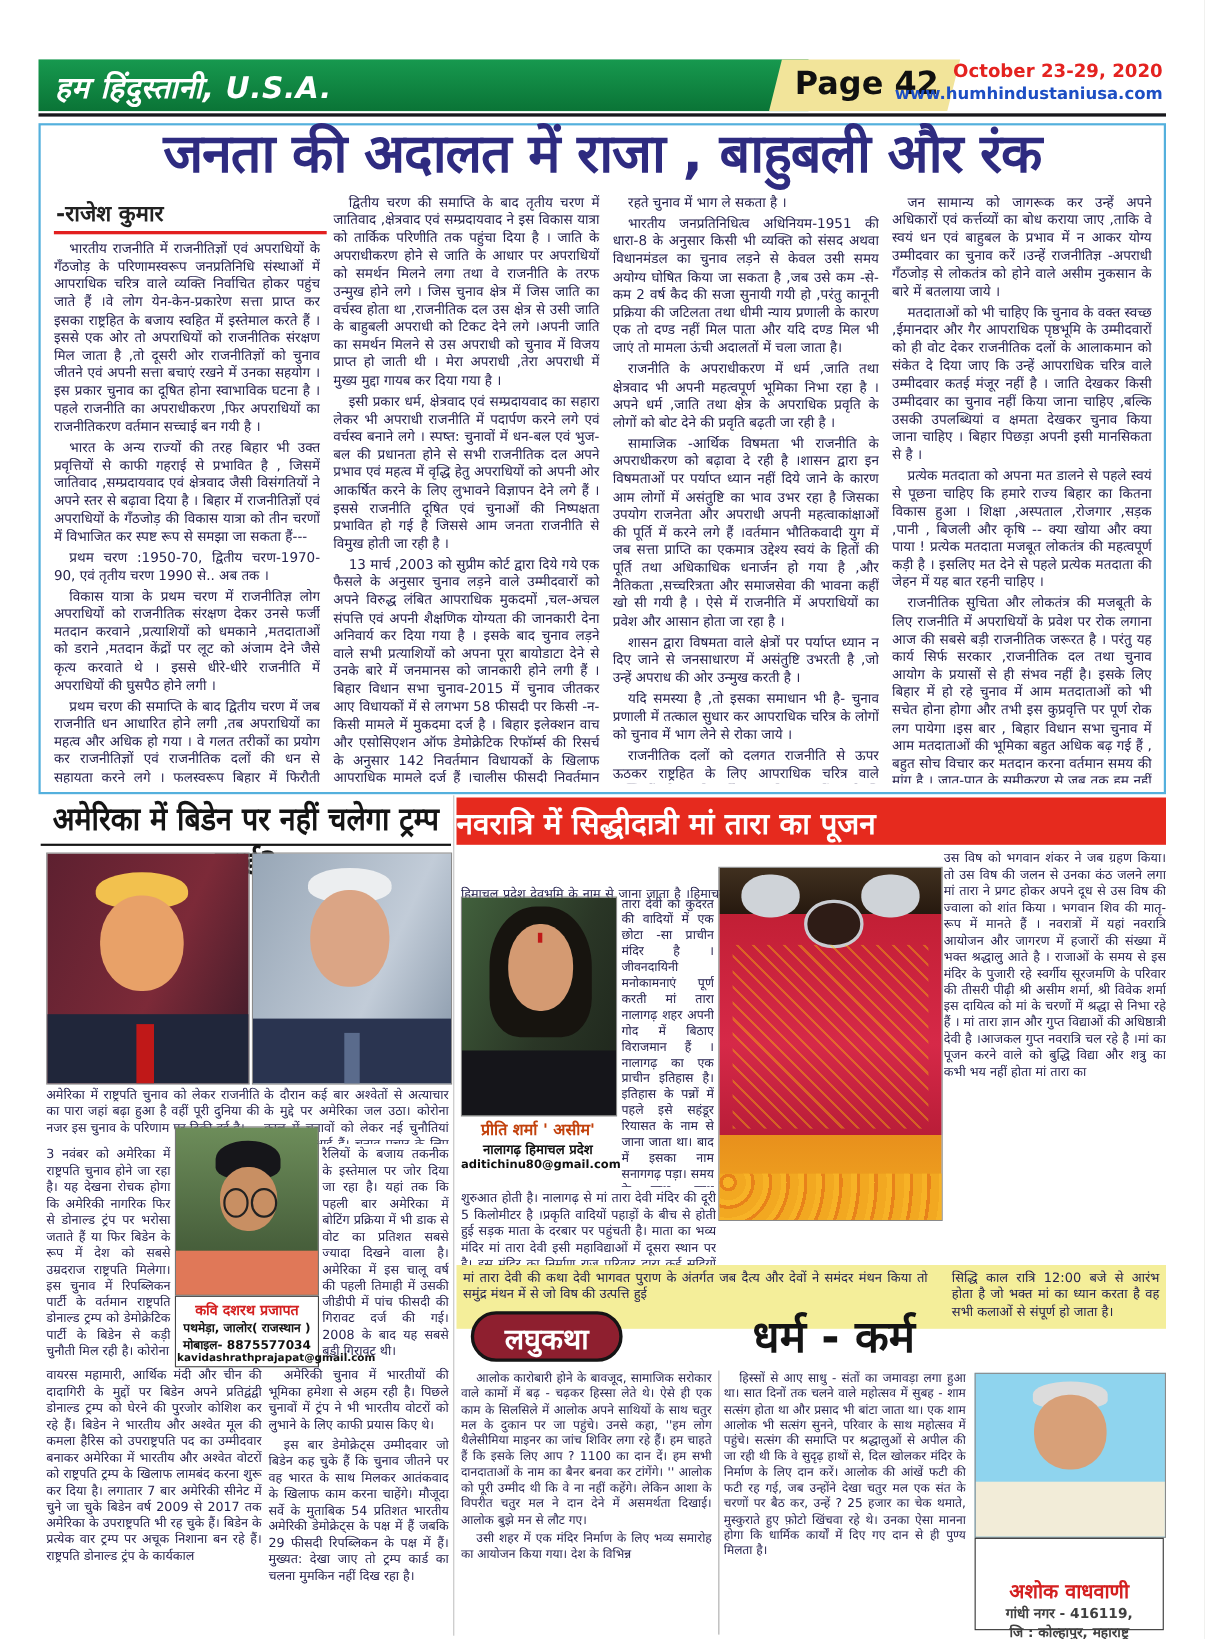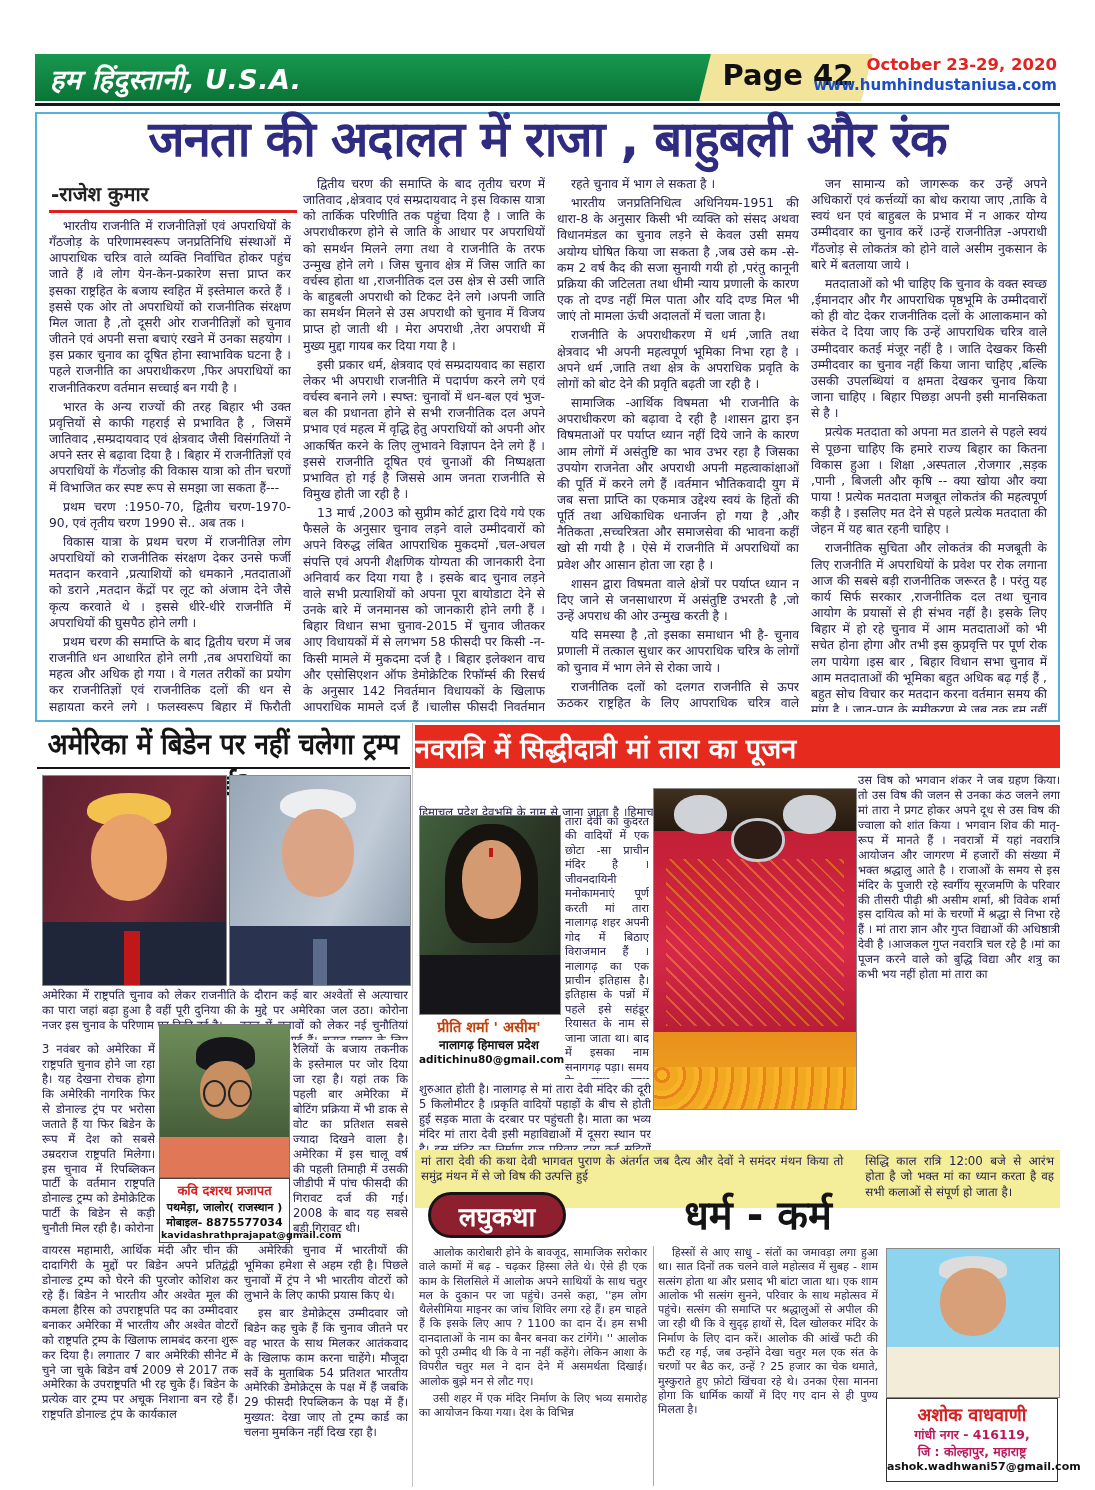--- a/index.html
+++ b/index.html
@@ -67,22 +67,22 @@
   #t-hl-right{width:193px;font-size:11.8px;line-height:1.3;text-align:justify;}
   
   #lk-badge{left:428px;top:1192px;width:138px;height:46px;background:#8e1f2f;border:3px solid #151515;border-radius:24px;box-sizing:border-box;}
   #lk-badge-label{left:428px;top:1198px;width:138px;text-align:center;font-size:26px;font-weight:bold;color:#fff;}
   #dk-headline{left:608px;top:1186px;width:300px;text-align:center;font-size:40px;font-weight:bold;color:#141414;}
   .dkcol{font-size:11px;line-height:1.3;}
   #dk-col1{left:419px;top:1246px;width:228px;height:240px;border-right:1px solid #aaa;padding-right:6px;}
   #dk-col2{left:658px;top:1246px;width:220px;height:240px;}
   #ashok-photo{left:886px;top:1248px;width:172px;height:148px;background:#8fd4ee;}
   #ashok-caption{left:886px;top:1398px;width:172px;height:84px;border:1px solid #333;text-align:center;padding-top:3px;box-sizing:border-box;}
-  #ashok-name{color:#d42020;font-weight:bold;font-size:18px;}
-  #ashok-line1,#ashok-line2{font-weight:bold;font-size:12.5px;color:#be185d;}
+  #ashok-name{color:#d42020;font-weight:bold;font-size:18px;margin-top:32px;}
+  #ashok-line1,#ashok-line2{font-weight:bold;font-size:12.5px;color:#404040;}
   #ashok-email{font-weight:bold;font-size:11px;color:#111;}
 </style>
 </head>
 <body>
 
 <div id="page">
 
   <div class="abs" id="masthead-green"></div>
   <div class="abs" id="page-badge"></div>
   <div class="abs" id="masthead-title">हम हिंदुस्तानी, U.S.A.</div>

